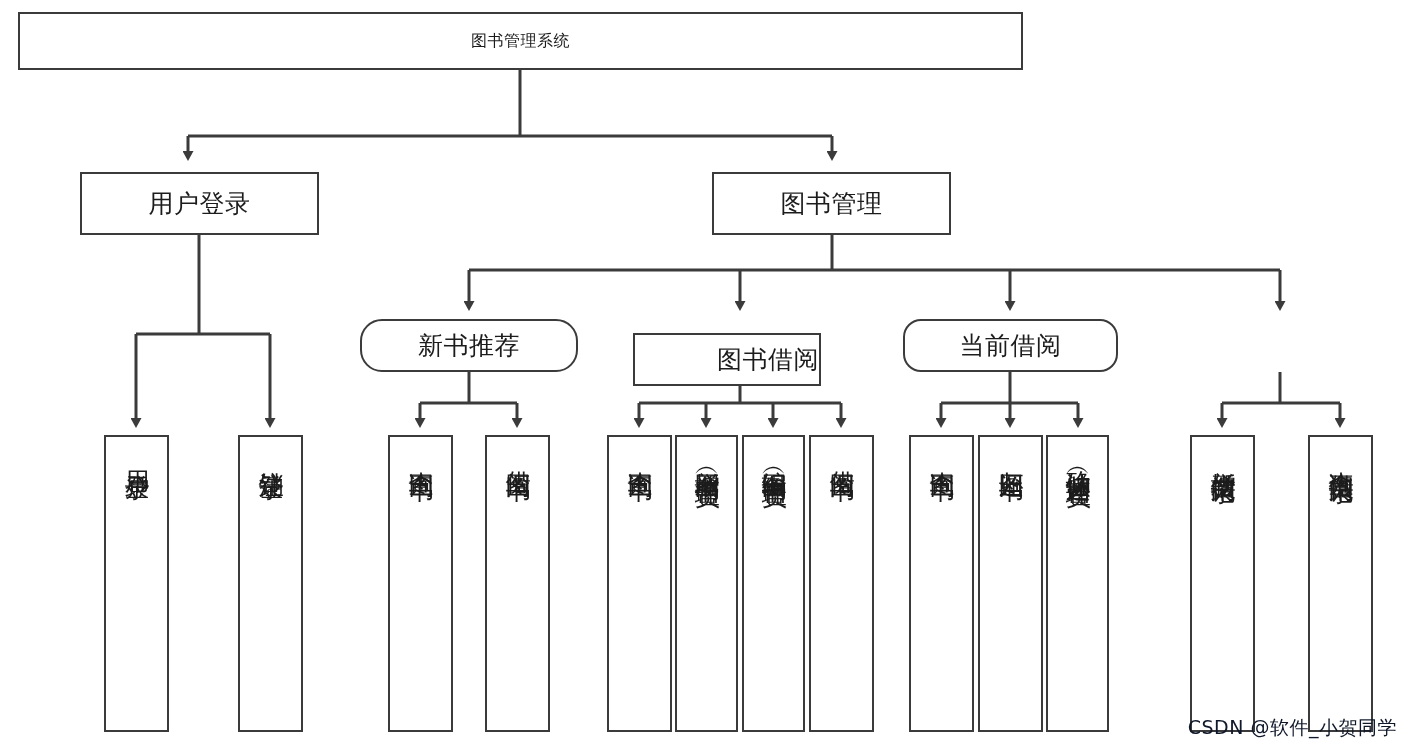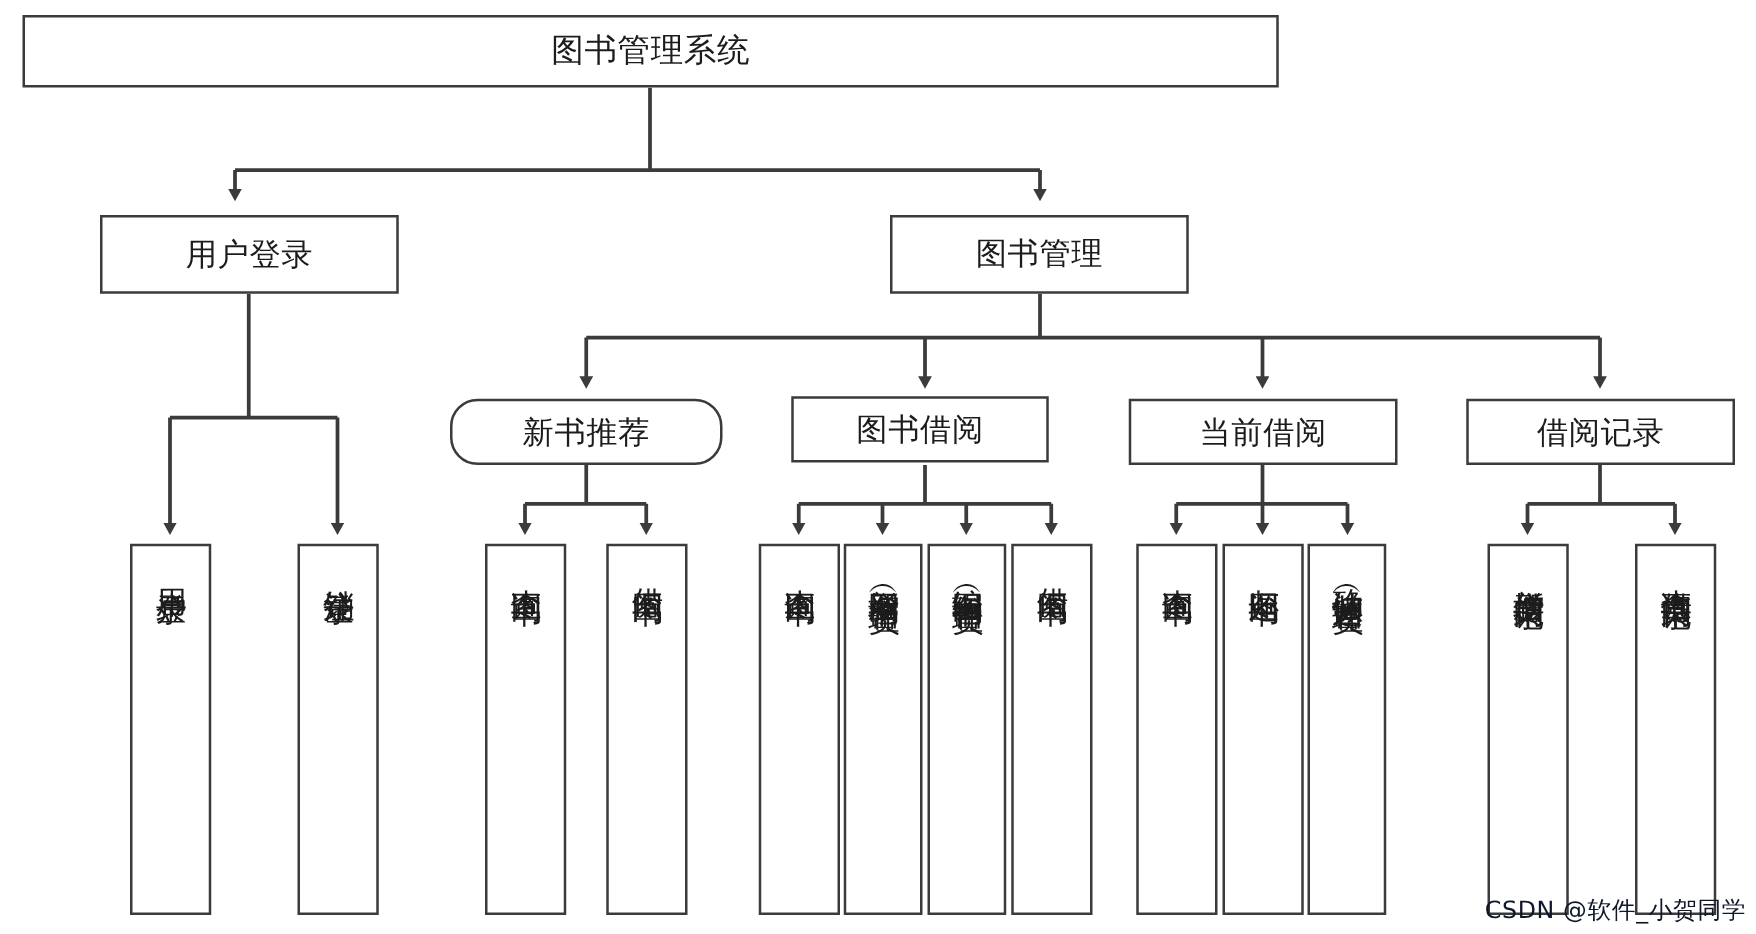--- a/index.html
+++ b/index.html
@@ -41,21 +41,21 @@
     text-align: center;
     line-height: 1.18;
     letter-spacing: 0.5px;
   }
   
   .node.h .label {
     writing-mode: horizontal-tb;
     font-size: 25px;
   }
   .node.root .label {
-    font-size: 26px;
+    font-size: 16px;
   }
   
   .node.v {
     align-items: flex-start;
     justify-content: center;
     padding-top: 14px;
   }
   .node.v .label {
     writing-mode: vertical-rl;
     text-orientation: upright;
@@ -139,31 +139,28 @@
   </div>
 
   <div class="node h" style="left:712px; top:172px; width:239px; height:63px;font-family:Liberation Serif, serif;">
     <span class="label">图书管理</span>
   </div>
 
   <div class="node h" style="left:360px; top:319px; width:218px; height:53px;border-radius:22px;">
     <span class="label">新书推荐</span>
   </div>
 
-  <div class="node h" style="left:633px; top:317px; width:206px; height:53px;">
+  <div class="node h" style="left:633px; top:333px; width:188px; height:53px;justify-content:flex-end;">
     <span class="label">图书借阅</span>
   </div>
 
-  <div class="node h" style="left:903px; top:319px; width:215px; height:53px;">
+  <div class="node h" style="left:903px; top:319px; width:215px; height:53px;border-radius:18px;">
     <span class="label">当前借阅</span>
   </div>
 
-  <div class="node h" style="left:1173px; top:319px; width:215px; height:53px;">
-    <span class="label">借阅记录</span>
-  </div>
 
   <div class="node v" style="left:104px; top:435px; width:65px; height:297px;">
     <span class="label">用户登录</span>
   </div>
   <div class="node v" style="left:238px; top:435px; width:65px; height:297px;">
     <span class="label">注销登录</span>
   </div>
 
   <div class="node v" style="left:388px; top:435px; width:65px; height:297px;">
     <span class="label">查询图书</span>

